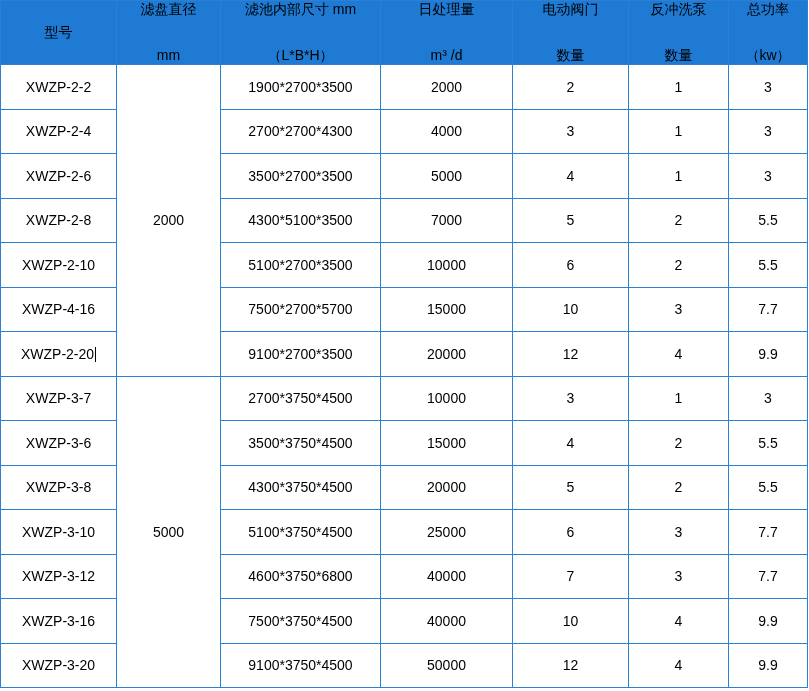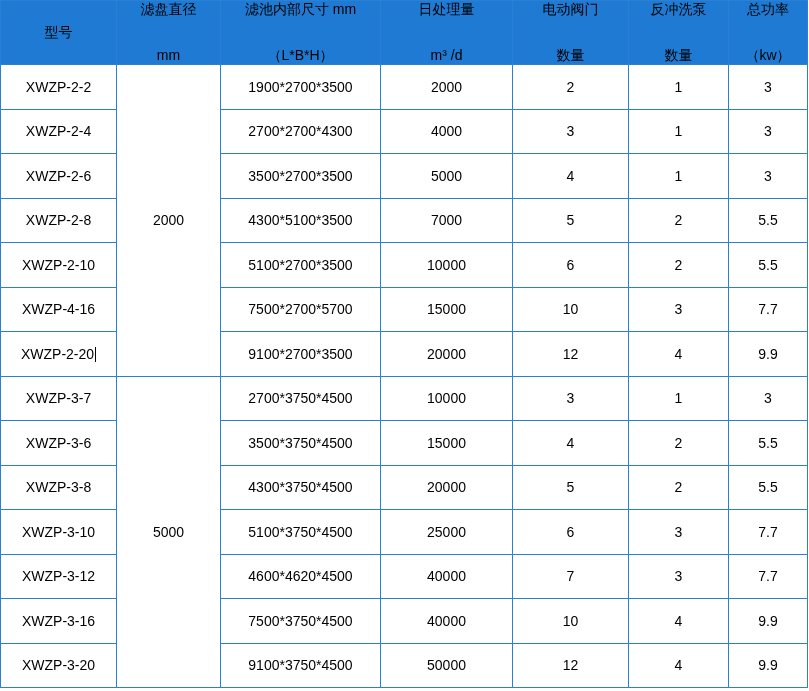--- a/index.html
+++ b/index.html
@@ -199,21 +199,21 @@
     <tr>
       <td class="model">XWZP-3-10</td>
       <td>5100*3750*4500</td>
       <td>25000</td>
       <td>6</td>
       <td>3</td>
       <td class="power">7.7</td>
     </tr>
     <tr>
       <td class="model">XWZP-3-12</td>
-      <td>4600*4620*4500</td>
+      <td>4600*3750*6800</td>
       <td>40000</td>
       <td>7</td>
       <td>3</td>
       <td class="power">7.7</td>
     </tr>
     <tr>
       <td class="model">XWZP-3-16</td>
       <td>7500*3750*4500</td>
       <td>40000</td>
       <td>10</td>

